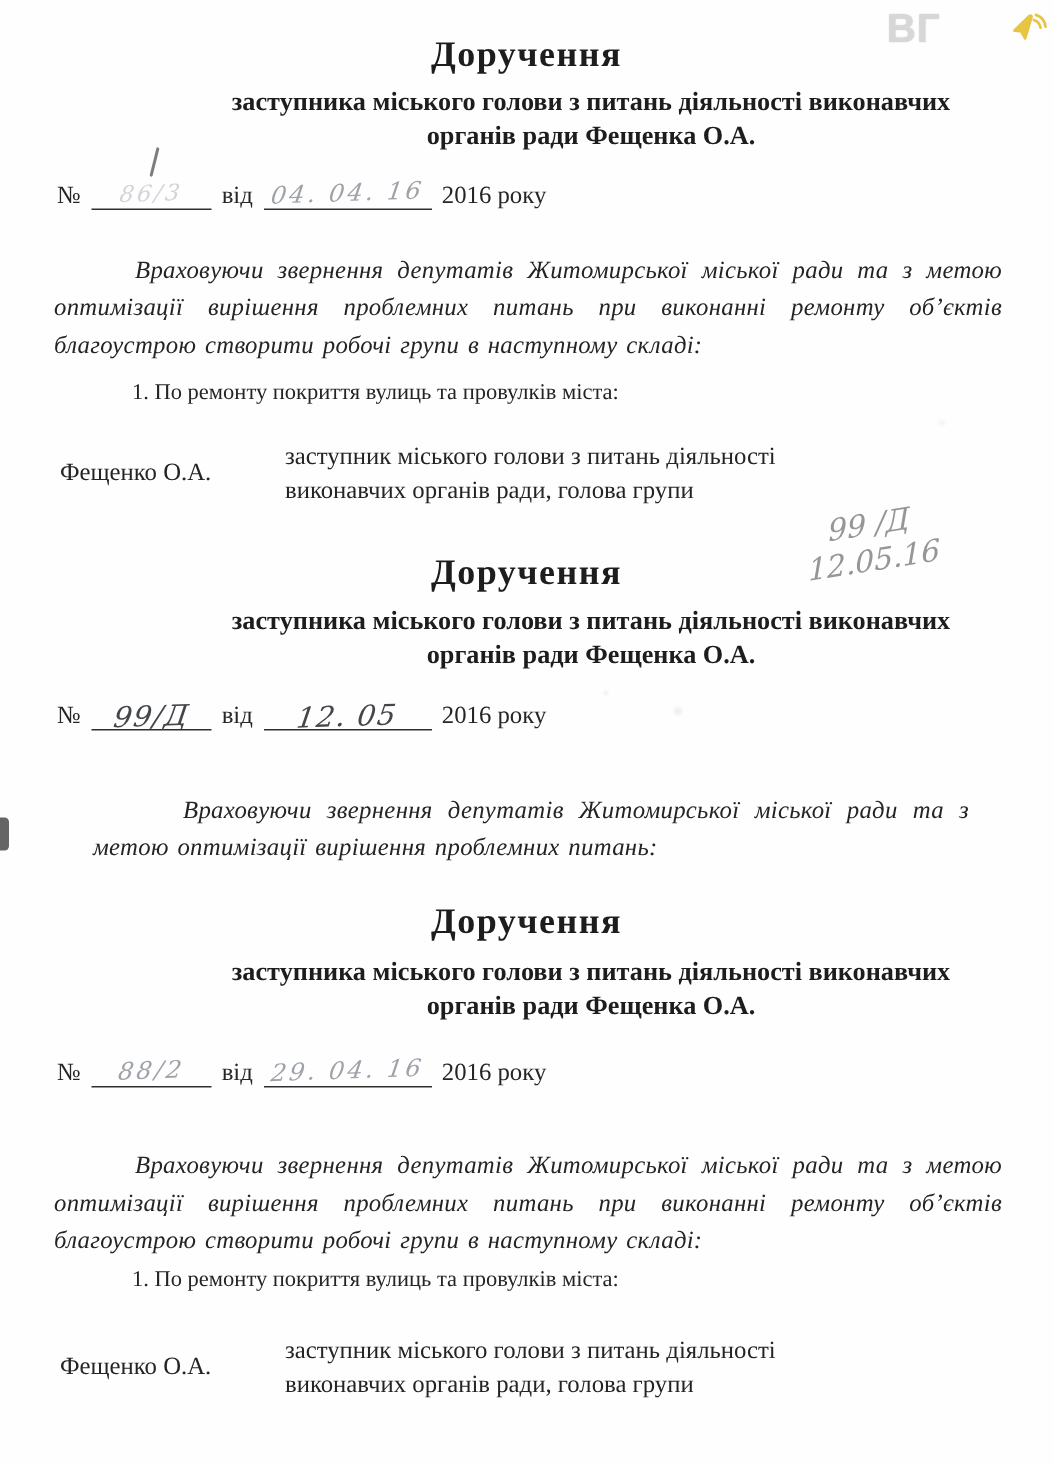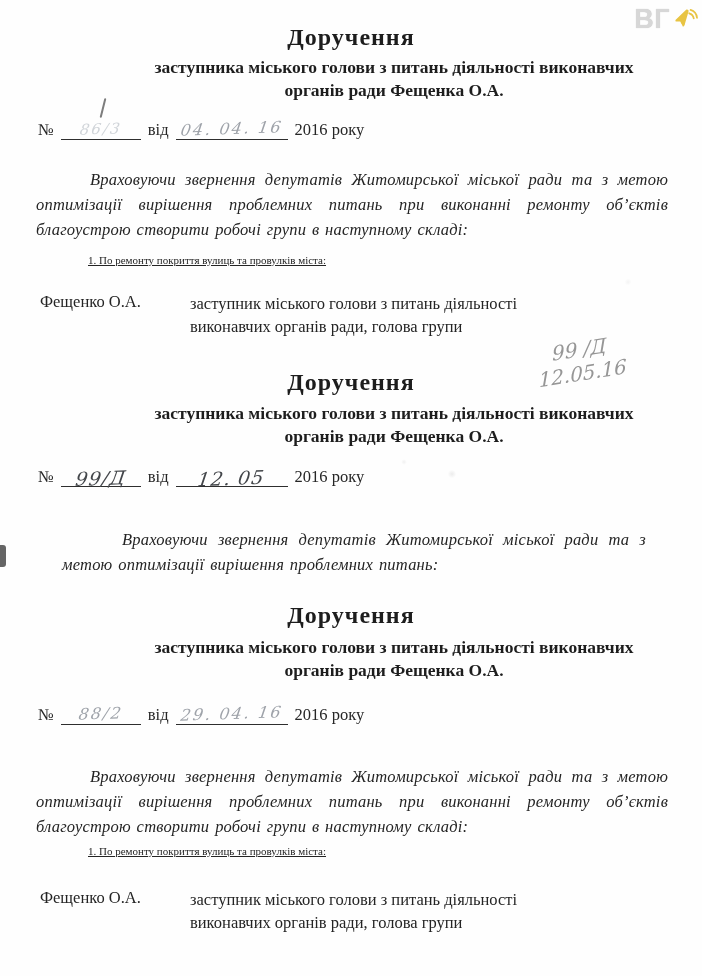--- a/index.html
+++ b/index.html
@@ -20,20 +20,21 @@
 
   
   .logo {
     position:absolute; top:3px; right:3px;
     display:flex; align-items:center;
     font-family:"Liberation Sans","DejaVu Sans",sans-serif;
     font-weight:bold; font-size:27px; letter-spacing:.5px;
     color:#d7d7d7;
     text-shadow:0 0 1px #c4c4c4, 0 1px 0 #ffffff;
     user-select:none;
+    gap:43px;
   }
   .logo .mega { margin:2px 1px 0 1px; display:block; }
 
   
   .title {
     position:absolute; left:0; width:100%; text-align:center;
     font-weight:bold; font-size:24px; letter-spacing:1px; color:#1d1d1d;
   }
   .subtitle {
     position:absolute; left:0; width:100%; text-align:center;
@@ -60,23 +61,23 @@
   .hw-faint   { color:#7e848d; opacity:.75; font-size:16px; letter-spacing:2px; }
   .hw-ink     { color:#43464a; font-size:19px; letter-spacing:1px; position:relative; top:1px; }
 
   .para {
     position:absolute; font-size:16.5px; line-height:25px;
     letter-spacing:.2px; word-spacing:1.5px;
     text-align:justify; color:#242424;font-style:italic;
   }
   .para-wide { left:36px; width:632px; text-indent:54px; }
 
-  .list-item { position:absolute; left:88px; font-size:11px; color:#242424;text-decoration:underline; }
+  .list-item { position:absolute; left:88px; font-size:15px; color:#242424; }
 
-  .sig { position:absolute; left:40px; display:flex; font-size:16.5px; color:#242424; }
+  .sig { position:absolute; left:40px; display:flex; font-size:16.5px; color:#242424;align-items:center; }
   .sig-name { width:150px; }
   .sig-role { width:382px; line-height:23px; }
 
   
   .hand-note {
     position:absolute; top:336px; left:552px;
     font-family:"DejaVu Serif","Liberation Serif",serif;
     font-style:italic; color:#969696; font-size:20px; line-height:24px;
     transform:rotate(-9deg) skewX(-8deg);
   }

